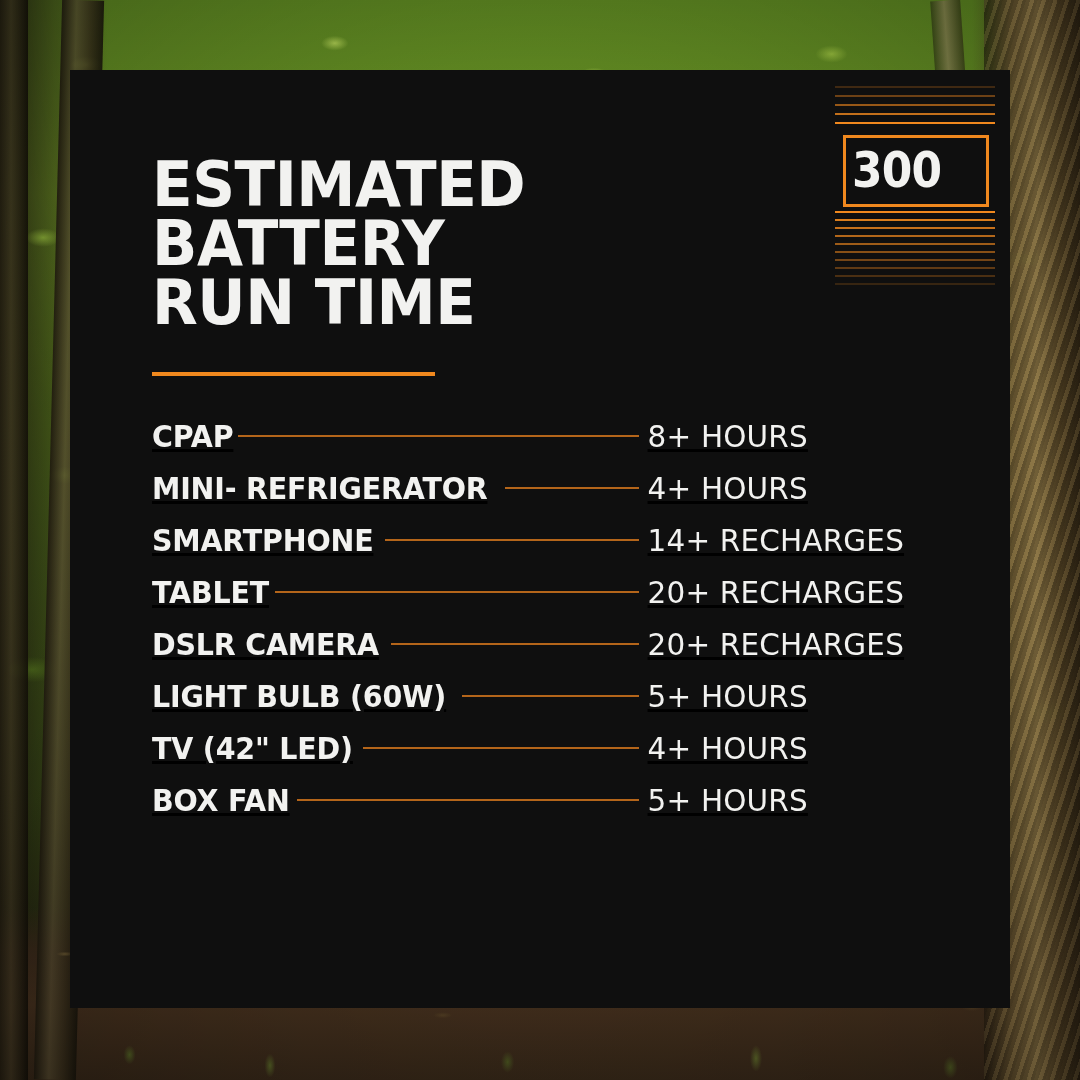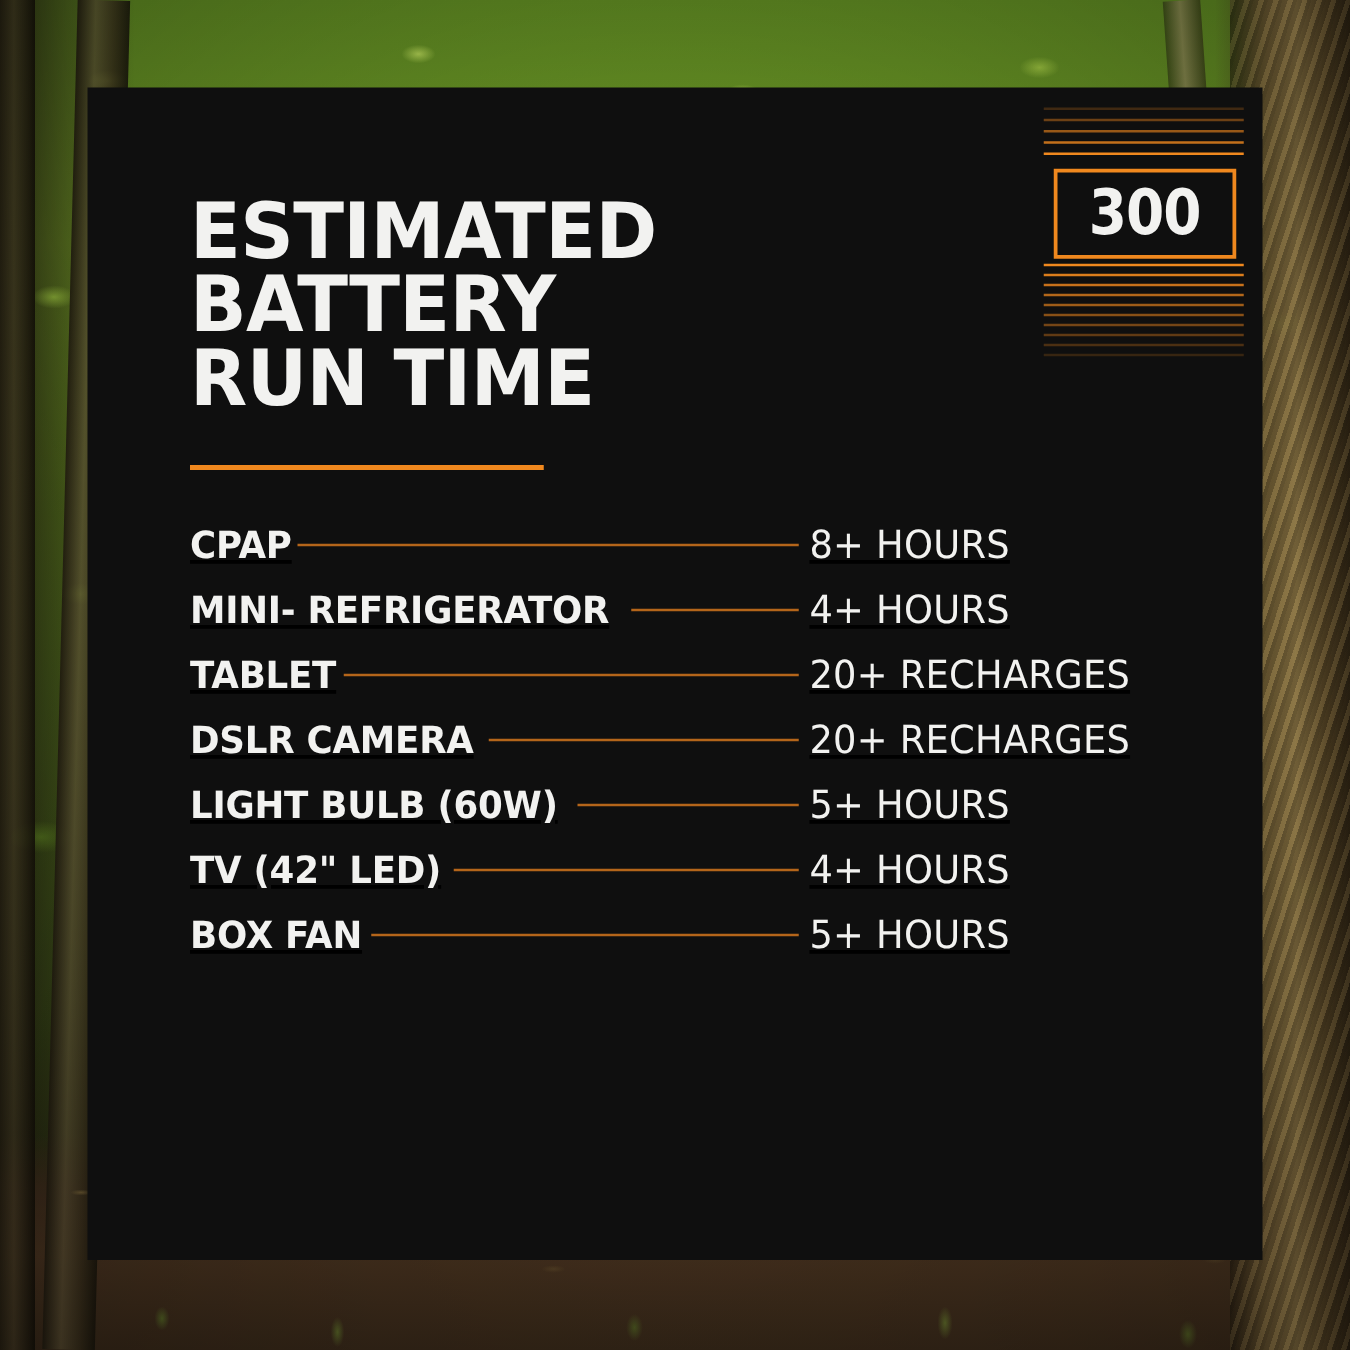--- a/index.html
+++ b/index.html
@@ -140,21 +140,21 @@
     position:absolute; left:0; width:160px; height:2px;
     background:#f0881e;
   }
 
   .badge-box {
     position:absolute;
     left:8px; top:49px;
     width:146px; height:72px;
     border:3px solid #f0881e;
     background:#0f0f0f;
-    display:flex; align-items:center; justify-content:center;
+    display:flex; align-items:center; 
   }
   .badge-num {
     color:#f2f2f0;
     font-family:"DejaVu Sans", sans-serif;
     font-weight:700;
     font-size:50px;
     letter-spacing:-1px;
     line-height:1;
     transform:scaleX(0.88);
     padding-bottom:3px;
@@ -284,20 +284,25 @@
           <span class="row-label">CPAP</span>
           <span class="row-connector"></span>
           <span class="row-value">8+ HOURS</span>
         </div>
         <div class="row">
           <span class="row-label">MINI- REFRIGERATOR</span>
           <span class="row-connector"></span>
           <span class="row-value">4+ HOURS</span>
         </div>
         <div class="row">
+          <span class="row-label">SMARTPHONE</span>
+          <span class="row-connector"></span>
+          <span class="row-value">14+ RECHARGES</span>
+        </div>
+        <div class="row">
           <span class="row-label">TABLET</span>
           <span class="row-connector"></span>
           <span class="row-value">20+ RECHARGES</span>
         </div>
         <div class="row">
           <span class="row-label">DSLR CAMERA</span>
           <span class="row-connector"></span>
           <span class="row-value">20+ RECHARGES</span>
         </div>
         <div class="row">

